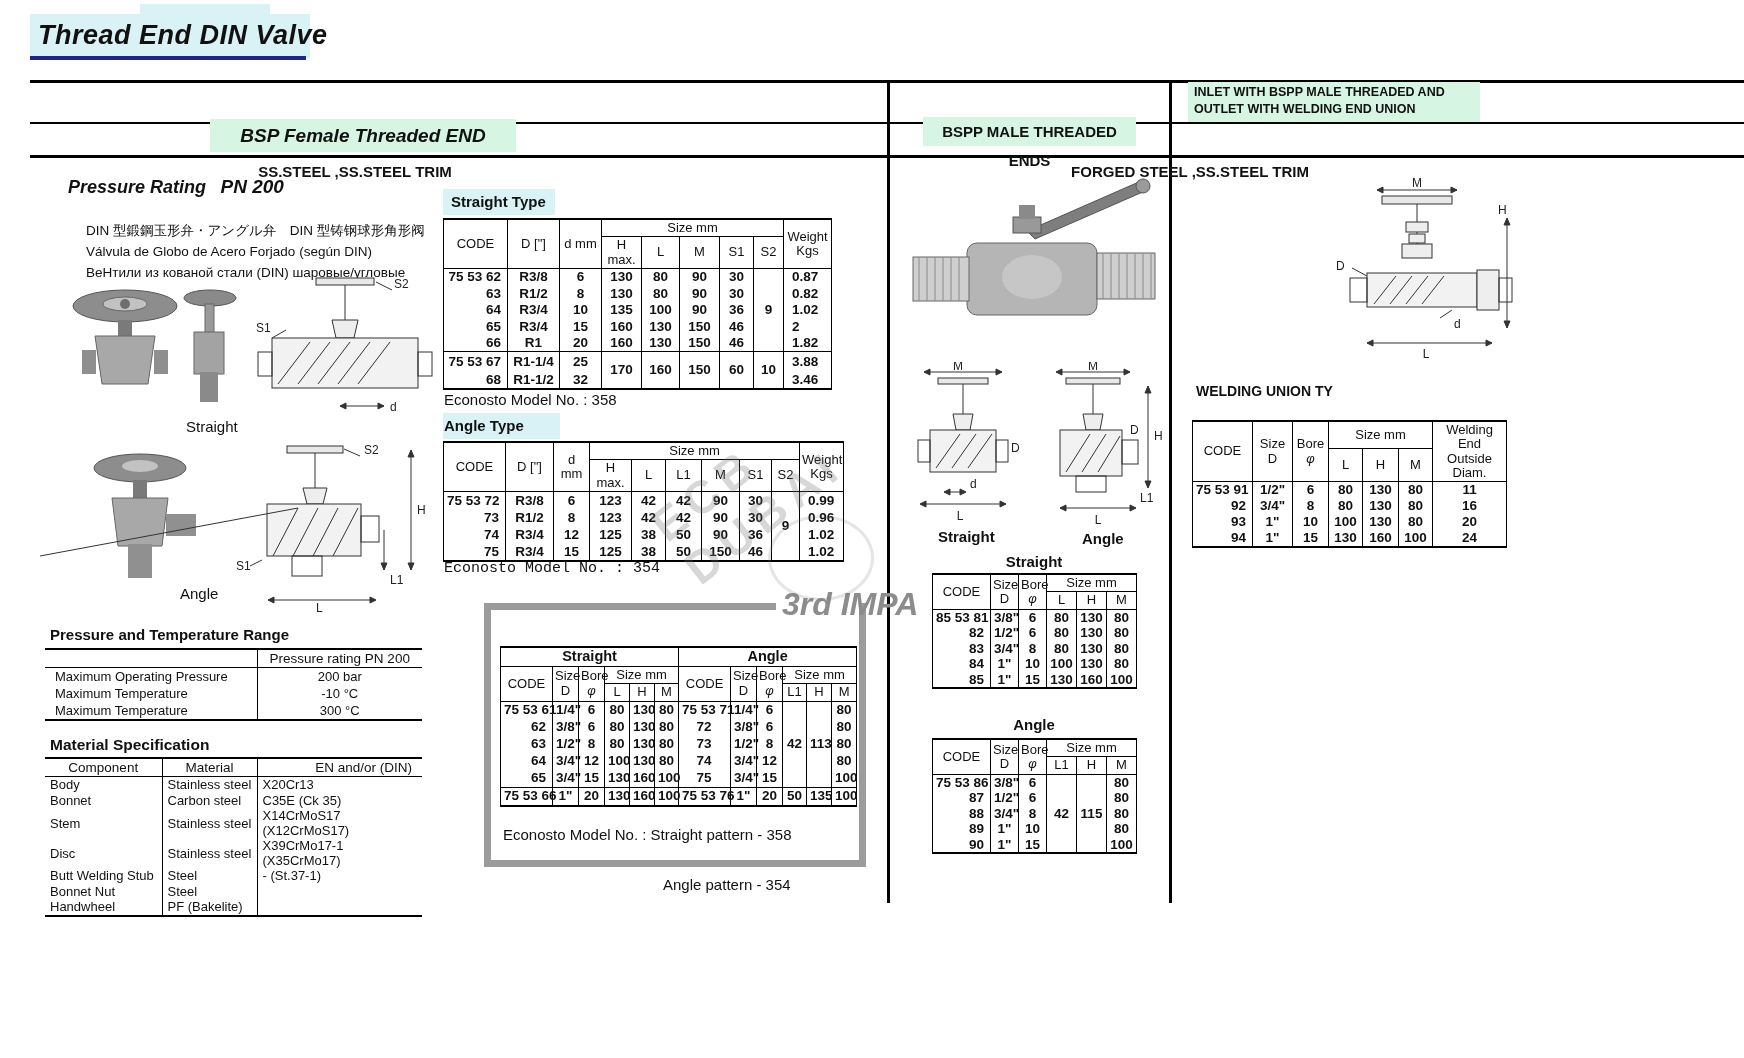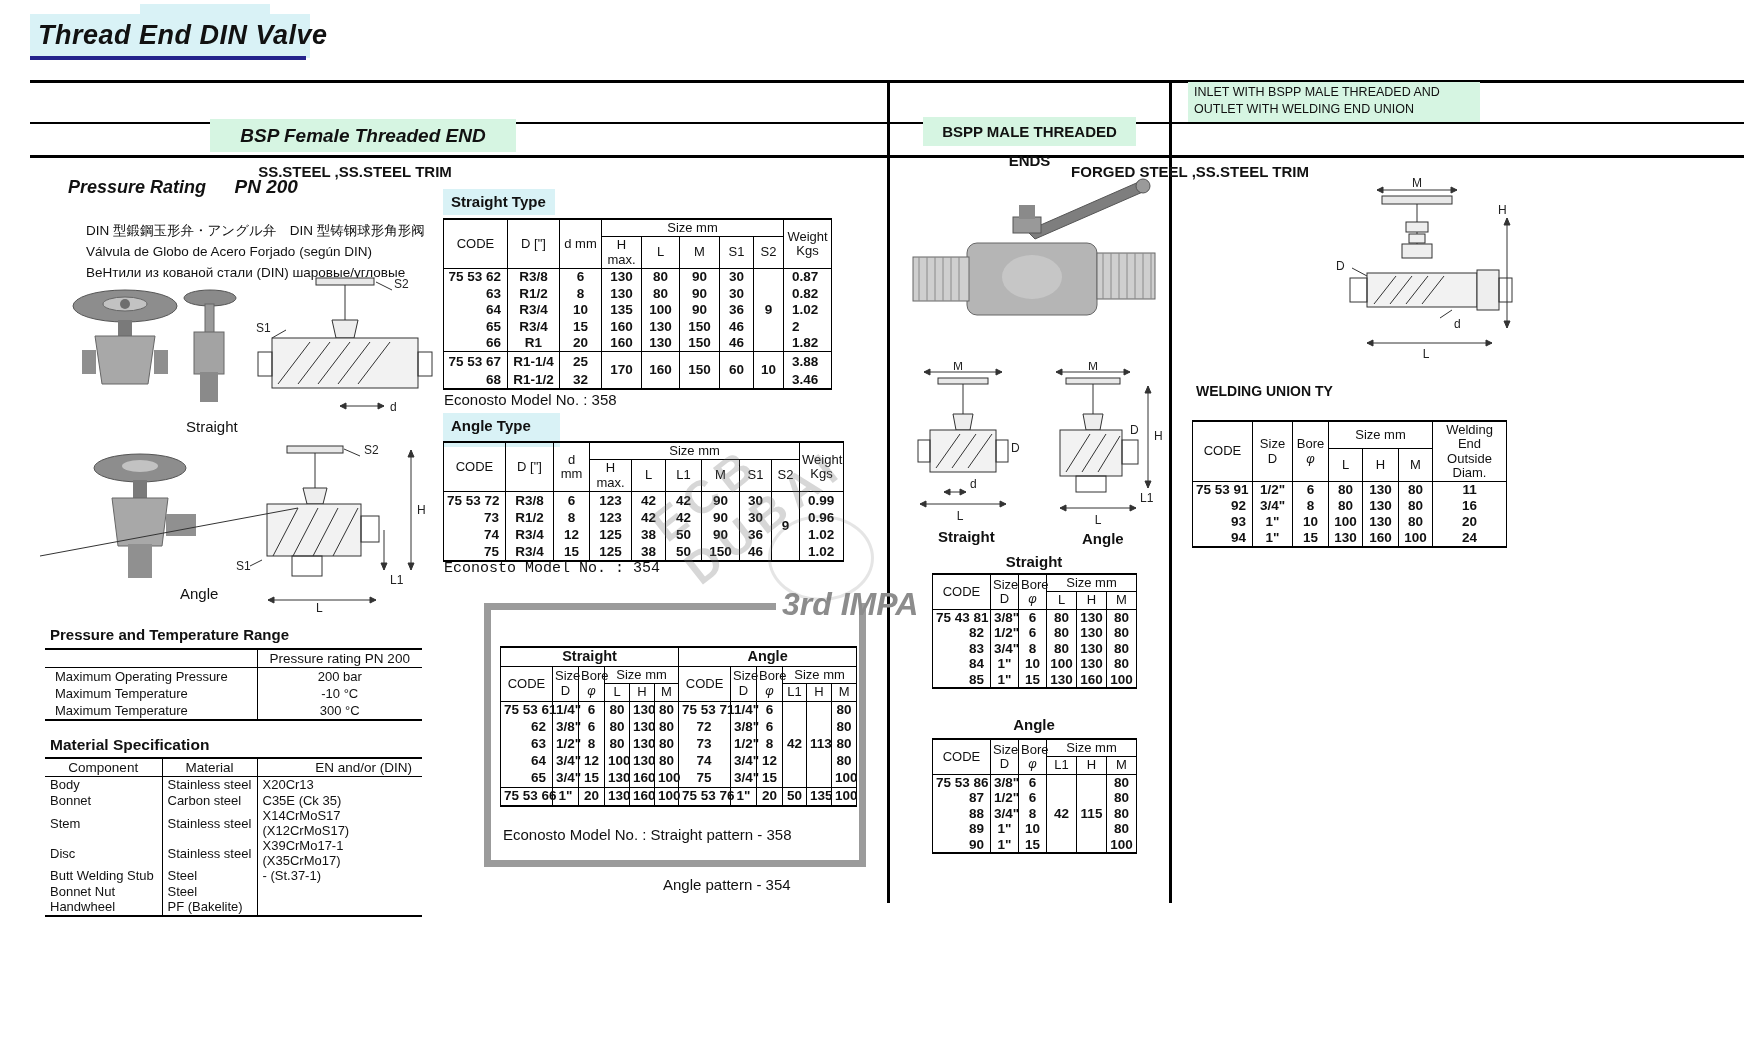--- a/index.html
+++ b/index.html
@@ -73,29 +73,29 @@
   <div class="vline" style="left:1169px;top:80px;width:3px;height:823px;"></div>
 
   <div class="abs hl-cyan" style="left:140px;top:4px;width:130px;height:12px;"></div>
   <div class="abs hl-cyan" style="left:30px;top:14px;width:280px;height:44px;"></div>
   <div class="abs title-text" style="left:38px;top:20px;">Thread End DIN Valve</div>
   <div class="abs" style="left:30px;top:56px;width:276px;height:4px;background:#23238c;"></div>
 
   <div class="abs hl-green sec-head it" style="left:210px;top:87px;width:306px;height:33px;line-height:33px;font-size:19px;">BSP Female Threaded END</div>
   <div class="abs sec-head" style="left:130px;top:131px;width:450px;font-size:15px;">SS.STEEL ,SS.STEEL  TRIM</div>
   <div class="abs hl-green sec-head" style="left:923px;top:85px;width:213px;height:29px;line-height:29px;font-size:15px;">BSPP MALE THREADED ENDS</div>
-  <div class="abs hl-green" style="left:1188px;top:82px;width:292px;height:40px;padding:2px 6px;box-sizing:border-box;font-weight:normal;font-size:12.5px;line-height:17px;">
+  <div class="abs hl-green" style="left:1188px;top:82px;width:292px;height:40px;padding:2px 6px;box-sizing:border-box;font-weight:bold;font-size:12.5px;line-height:17px;">
     <span class="blk">INLET WITH BSPP MALE THREADED AND</span>
     <span class="blk">OUTLET WITH WELDING END UNION</span>
   </div>
   <div class="abs sec-head" style="left:888px;top:131px;width:604px;font-size:15px;">FORGED STEEL ,SS.STEEL  TRIM</div>
 
   <div class="abs it" style="left:68px;top:176px;font-weight:bold;">
     <span style="font-size:18px;">Pressure Rating</span>
-    <span style="font-size:19px;margin-left:24px;">PN 200</span>
+    <span style="font-size:19px;margin-left:10px;">PN 200</span>
   </div>
   <div class="abs" style="left:86px;top:220px;width:440px;font-size:13.5px;line-height:21px;">
     <span class="blk">DIN 型鍛鋼玉形弁・アングル弁　DIN 型铸钢球形角形阀</span>
     <span class="blk">Válvula de Globo de Acero Forjado (según DIN)</span>
     <span class="blk">ВеНтили из кованой стали (DIN)  шаровые/угловые</span>
   </div>
 
   <svg class="abs" style="left:40px;top:272px;" width="400" height="150" viewBox="0 0 400 150">
     <ellipse cx="85" cy="34" rx="52" ry="16" fill="#8d8d8d" stroke="#555"></ellipse>
     <ellipse cx="85" cy="32" rx="22" ry="7" fill="#c2c2c2" stroke="#666"></ellipse>
@@ -347,21 +347,21 @@
         <tr>
           <td>68</td>
           <td>R1-1/2</td>
           <td>32</td>
           <td>3.46</td>
         </tr>
       </tbody>
   </table>
   <div class="abs note" style="left:444px;top:391px;">Econosto Model No. : 358</div>
 
-  <div class="abs hl-cyan cap" style="left:443px;top:413px;width:117px;height:34px;line-height:26px;padding-left:8px;box-sizing:border-box;">Angle Type</div>
+  <div class="abs hl-cyan cap" style="left:443px;top:413px;width:117px;height:26px;line-height:26px;padding-left:1px;box-sizing:border-box;">Angle Type</div>
 
   <table class="spec t-angle" style="left:443px;top:441px;width:400px;">
     <colgroup>
         <col style="width:62px">
         <col style="width:48px">
         <col style="width:36px">
         <col style="width:42px">
         <col style="width:34px">
         <col style="width:36px">
         <col style="width:38px">
@@ -666,21 +666,21 @@
         <th colspan="3">Size mm</th>
       </tr>
       <tr>
         <th>L</th>
         <th>H</th>
         <th>M</th>
       </tr>
     </thead>
     <tbody>
         <tr>
-          <td>75 43 81</td>
+          <td>85 53 81</td>
           <td>3/8"</td>
           <td>6</td>
           <td>80</td>
           <td>130</td>
           <td>80</td>
         </tr>
         <tr>
           <td>82</td>
           <td>1/2"</td>
           <td>6</td>

